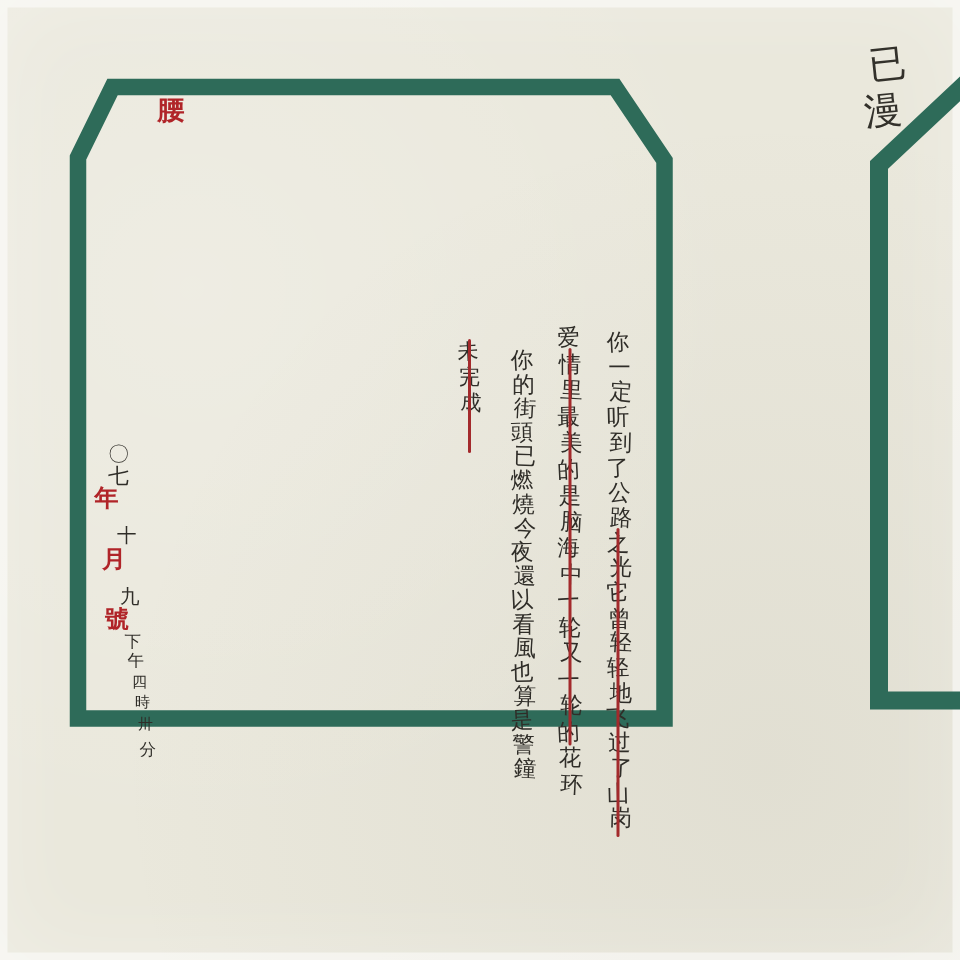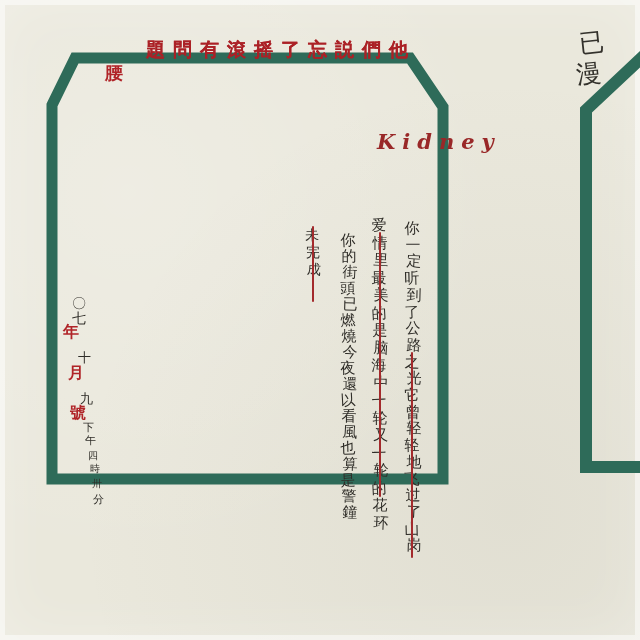--- a/index.html
+++ b/index.html
@@ -48,25 +48,23 @@
 </head>
 <body>
 
 <div class="stage">
 
   <svg class="frame-svg" viewBox="0 0 640 640" xmlns="http://www.w3.org/2000/svg">
     <path id="main-frame" fill="none" stroke="#2e6b59" stroke-width="11" stroke-linejoin="miter" d="M52,105 L75,58 L410,58 L443,107 L443,479 L52,479 Z"></path>
     <path id="right-frame" fill="none" stroke="#2e6b59" stroke-width="12" stroke-linejoin="miter" d="M652,48 L586,110 L586,467 L652,467"></path>
   </svg>
 
-  <div class="headline">題問有滾摇了忘説們他</div>
 
   <div class="waist">腰</div>
 
-  <div class="kidney">Kidney</div>
 
   <div class="corner-note layer" id="corner-note">
       <span style="left: 579px; top: 26px; font-size: 25px;">已</span>
       <span style="left: 576px; top: 57px; font-size: 25px;">漫</span>
     </div>
 
   <div class="layer" id="lyrics-layer">
       <span class="lyric-char" style="left: 411.8px; top: 221px; font-size: 15px; transform: translateX(-50%) rotate(-3deg);">你</span>
       <span class="lyric-char" style="left: 413px; top: 237.7px; font-size: 15px; transform: translateX(-50%) rotate(0deg);">一</span>
       <span class="lyric-char" style="left: 414.2px; top: 254.4px; font-size: 15px; transform: translateX(-50%) rotate(3deg);">定</span>

